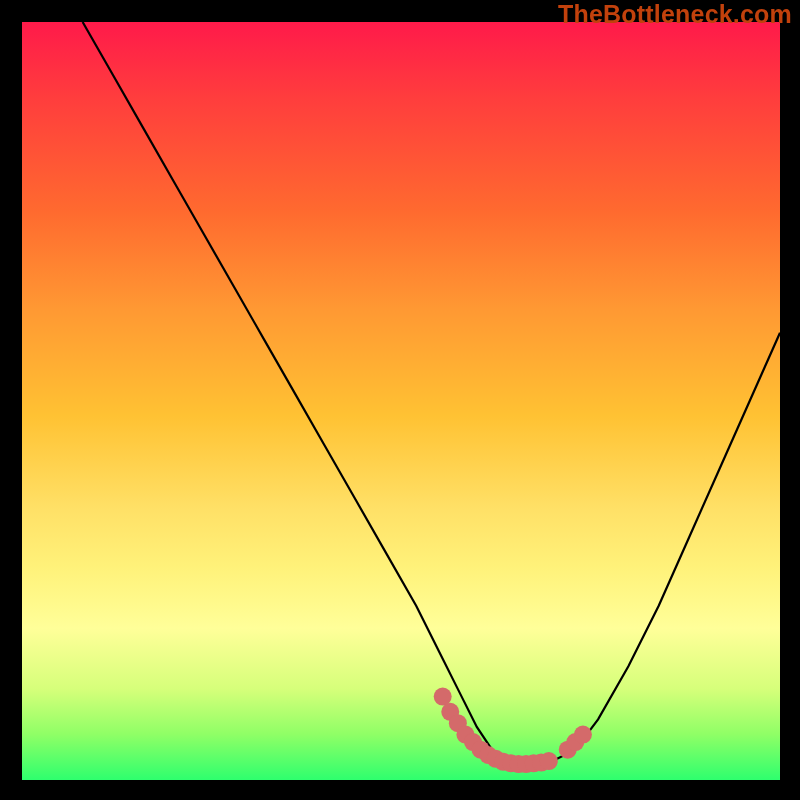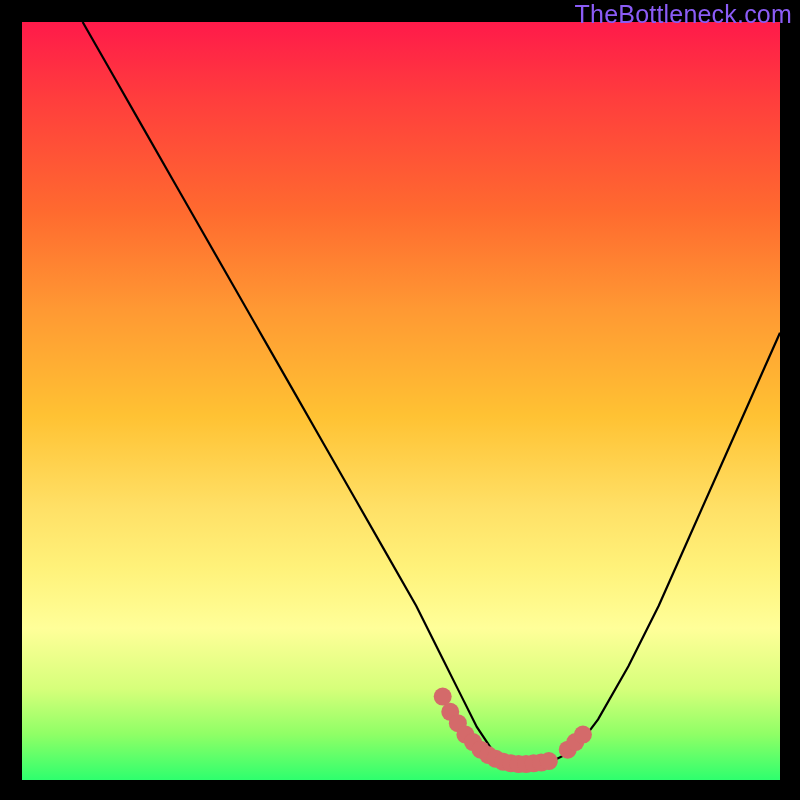--- a/index.html
+++ b/index.html
@@ -45,22 +45,22 @@
       #8fff66 94%,
       #2eff6e 100%
     );
   }
   .watermark {
     position: absolute;
     top: 0;
     right: 8px;
     font-family: Arial, Helvetica, sans-serif;
     font-size: 25px;
-    color: #8b5cf6;
-    font-weight: 400;
+    color: #c2410c;
+    font-weight: 700;
     letter-spacing: 0.2px;
     white-space: nowrap;
   }
   svg.curve {
     position: absolute;
     top: 0;
     left: 0;
     width: 758px;
     height: 758px;
     overflow: visible;

